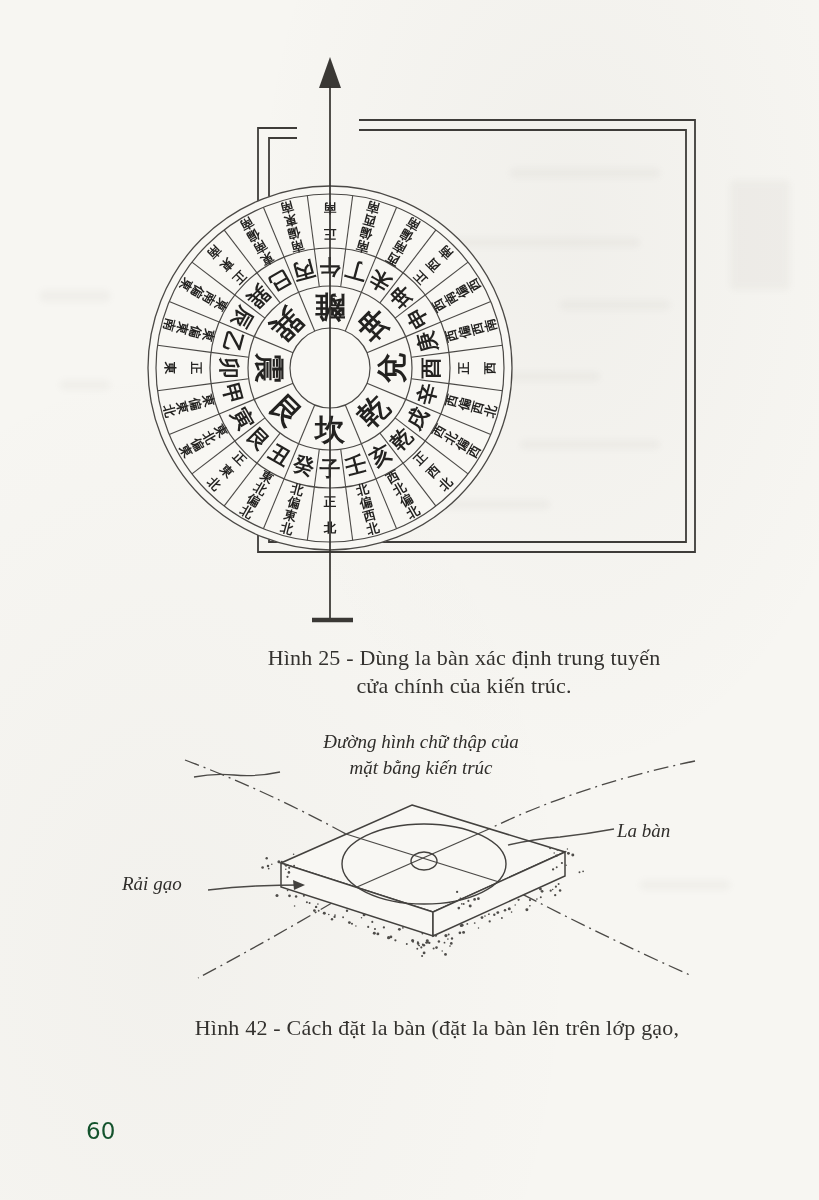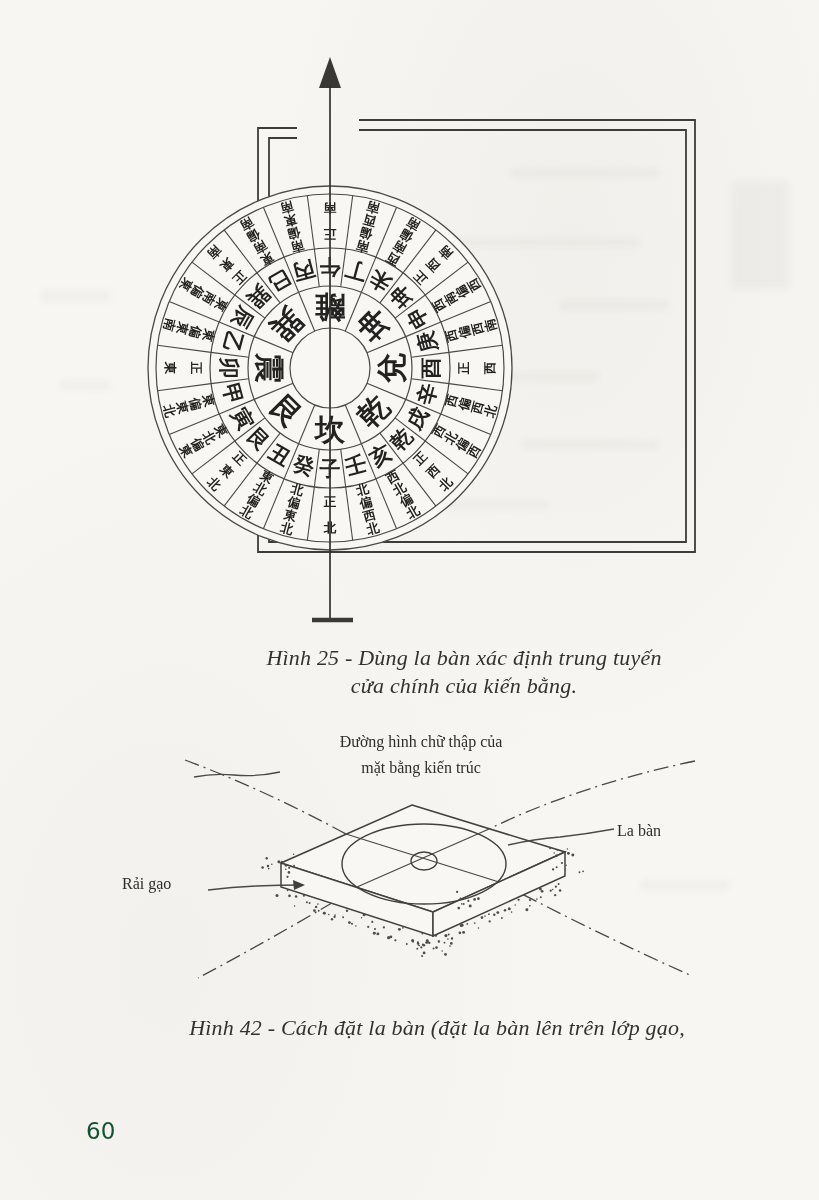--- a/index.html
+++ b/index.html
@@ -9,24 +9,24 @@
       radial-gradient(ellipse at 70% 20%, rgba(120,115,105,0.05), transparent 40%),
       radial-gradient(ellipse at 20% 80%, rgba(120,115,105,0.04), transparent 45%),
       #f7f6f2;
     font-family:"Liberation Serif", serif;
   }
   svg.art{position:absolute;left:0;top:0;}
   .wall{fill:none;stroke:#3e3c39;stroke-width:1.8;stroke-linejoin:miter;}
   .thin{fill:none;stroke:#4b4946;stroke-width:1.3;}
   .axis{stroke:#33312e;stroke-width:1.7;}
   .cap{
-    position:absolute;color:#34322f;font-style:italic;text-align:center;
+    position:absolute;color:#34322f;text-align:center;
     font-size:22px;line-height:27.5px;letter-spacing:0.2px;
   }
-  .lbl{position:absolute;color:#2f2d2a;font-size:16px;line-height:26px;}
+  .lbl{position:absolute;color:#2f2d2a;font-size:19px;line-height:26px;font-style:italic;}
   .lbl.center{text-align:center;}
   .pagenum{
     position:absolute;left:86px;top:1118px;color:#14532d;
     font-family:"DejaVu Sans", sans-serif;font-size:23px;
   }
   .noise{position:absolute;background:#98938a;opacity:0.07;filter:blur(3px);border-radius:4px;}
 </style>
 </head>
 <body>
 
@@ -391,21 +391,21 @@
 
     <path class="thin" d="M194,777 q20,-4 40,-2 q23,2 46,-3"></path>
     <path class="thin" d="M508,845 q26,-6 52,-8 q27,-3 54,-8"></path>
     <path class="thin" d="M208,890 q24,-3 48,-4 q24,-1 46,-1"></path>
     <polygon points="305,885 293,880 294,890" fill="#43413e"></polygon>
   </g>
 </svg>
 
 <div class="cap" style="left:184px;top:644px;width:560px;">
   <div>Hình 25 - Dùng la bàn xác định trung tuyến</div>
-  <div>cửa chính của kiến bằng.</div>
+  <div>cửa chính của kiến trúc.</div>
 </div>
 
 <div class="lbl center" style="left:171px;top:729px;width:500px;">
   <div>Đường hình chữ thập của</div>
   <div>mặt bằng kiến trúc</div>
 </div>
 
 <div class="lbl" style="left:617px;top:818px;">La bàn</div>
 
 <div class="lbl" style="left:122px;top:871px;text-align:center;">Rải gạo</div>

